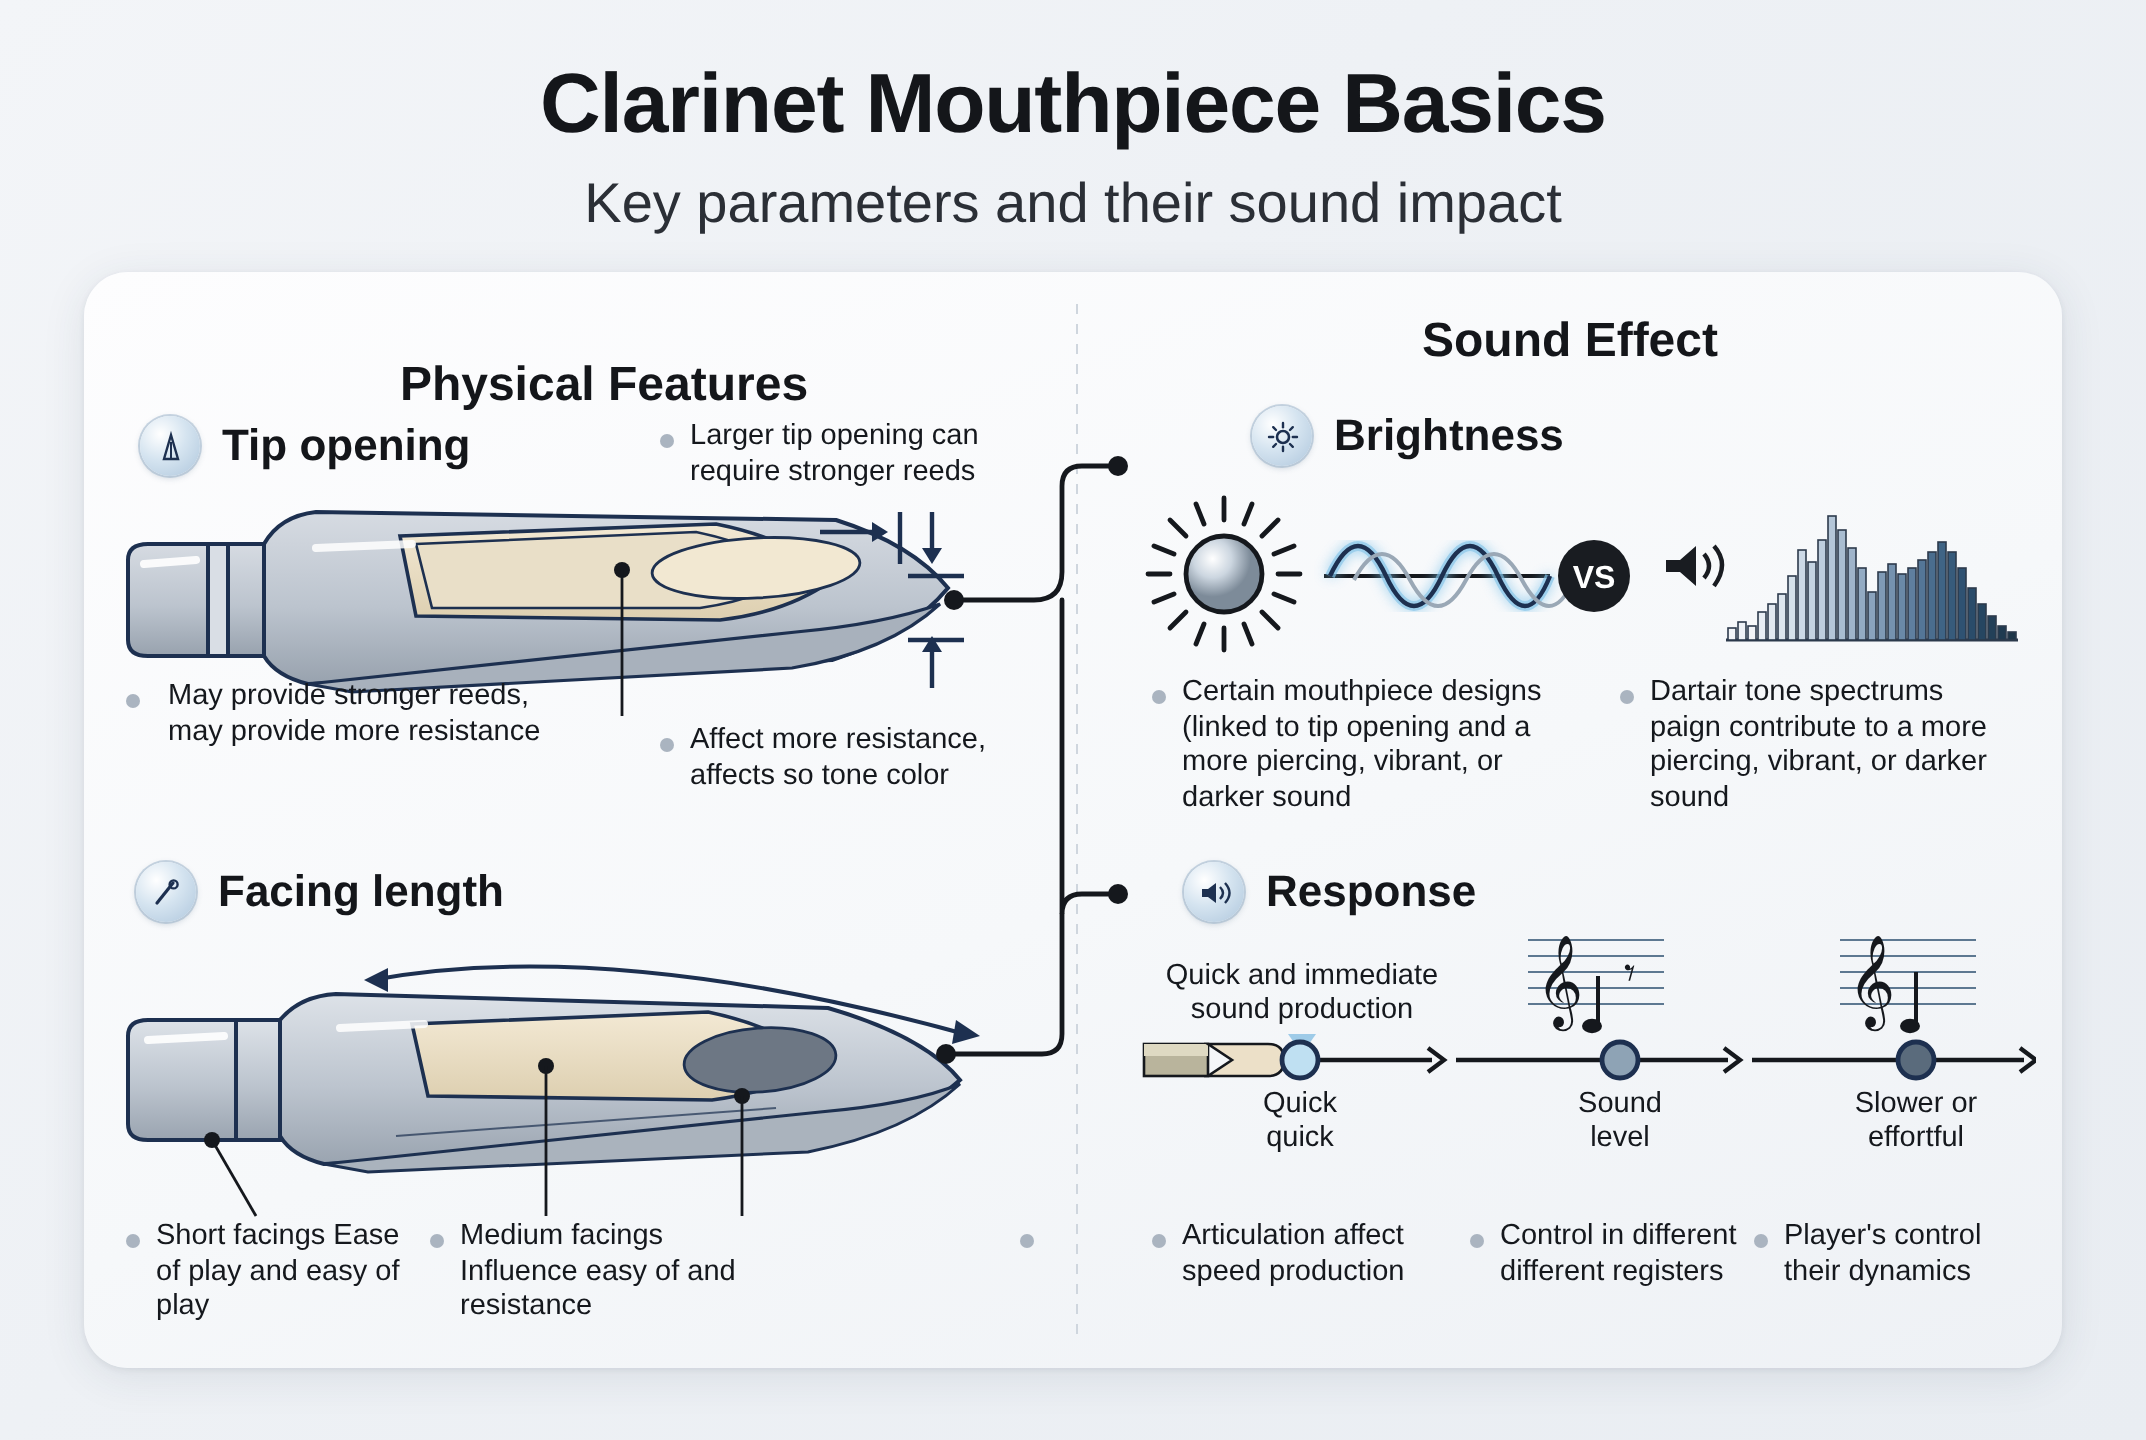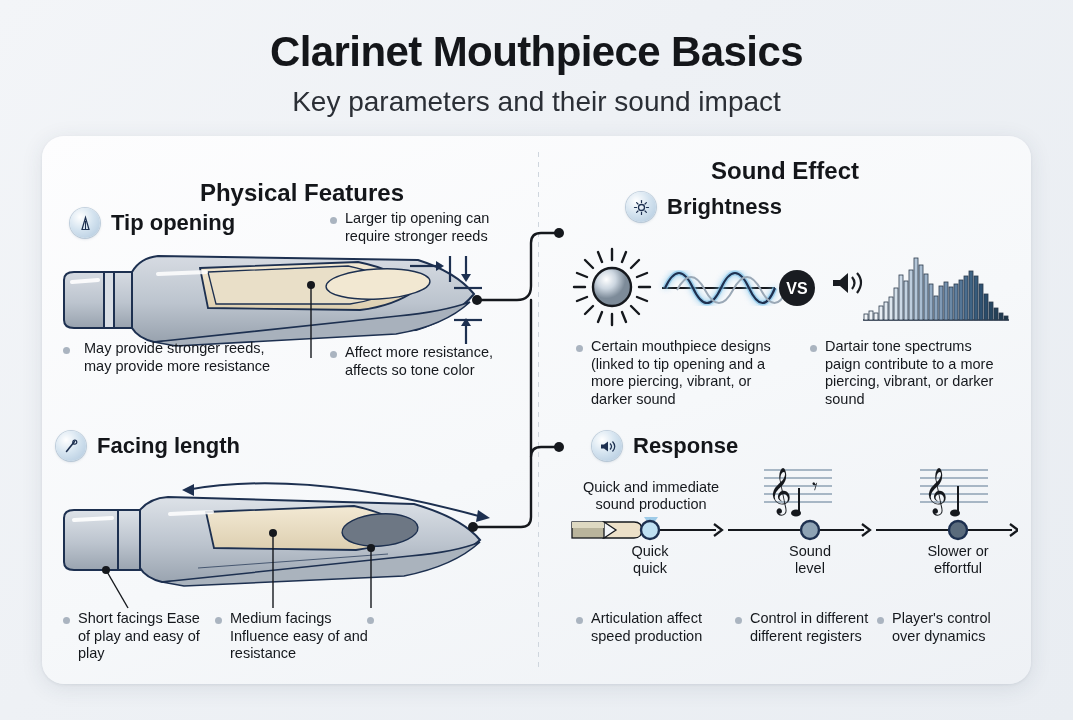--- a/index.html
+++ b/index.html
@@ -45,35 +45,35 @@
   
   .feat-head { position: absolute; display: flex; align-items: center; gap: 11px; }
   .feat-head .txt { font-size: 22px; font-weight: bold; color: #14161a; }
   .badge {
     width: 30px; height: 30px; border-radius: 50%;
     background: radial-gradient(circle at 34% 30%, #ffffff 0%, #d5e4f0 45%, #aec6dc 100%);
     box-shadow: 0 0 0 1px rgba(150,175,200,.5), 0 1px 3px rgba(60,90,120,.25);
     display: flex; align-items: center; justify-content: center;
   }
   #f-tip      { left: 70px;  top: 208px; }
-  #f-facing   { left: 56px;  top: 431px; }
-  #f-bright   { left: 578px; top: 192px; padding-left: 48px; }
+  #f-facing   { left: 68px;  top: 431px; }
+  #f-bright   { left: 578px; top: 203px; padding-left: 48px; }
   #f-response { left: 592px; top: 431px; }
 
   
-  .bul { position: absolute; display: flex; gap: 8px; }
+  .bul { position: absolute; display: flex; gap: 8px; justify-content: flex-end; }
   .bul .dot {
     width: 7px; height: 7px; border-radius: 50%; background: #aab4c0;
     margin-top: 7px; flex: none;
   }
   .bul .bt { font-size: 14.5px; line-height: 17.5px; color: #15181d; }
 
   #b-tip-top   { left: 330px; top: 210px; width: 175px; }
   #b-tip-l     { left: 63px;  top: 340px; width: 230px; gap: 14px; }
-  #b-tip-r     { left: 330px; top: 344px; width: 185px; }
+  #b-tip-r     { left: 330px; top: 362px; width: 185px; }
   #b-fac-1     { left: 63px;  top: 610px; width: 150px; }
   #b-fac-2     { left: 215px; top: 610px; width: 155px; }
   #b-fac-3     { left: 367px; top: 610px; width: 150px; }
   #b-br-l      { left: 576px; top: 338px; width: 215px; }
   #b-br-r      { left: 810px; top: 338px; width: 200px; }
   #b-rs-1      { left: 576px; top: 610px; width: 160px; }
   #b-rs-2      { left: 735px; top: 610px; width: 135px; }
   #b-rs-3      { left: 877px; top: 610px; width: 140px; }
 
   
@@ -437,16 +437,16 @@
   <div class="bul" id="b-rs-1">
     <span class="dot"></span>
     <span class="bt">Articulation affect speed production</span>
   </div>
   <div class="bul" id="b-rs-2">
     <span class="dot"></span>
     <span class="bt">Control in different different registers</span>
   </div>
   <div class="bul" id="b-rs-3">
     <span class="dot"></span>
-    <span class="bt">Player's control over dynamics</span>
+    <span class="bt">Player's control their dynamics</span>
   </div>
 
 </div>
 
 </body></html>

